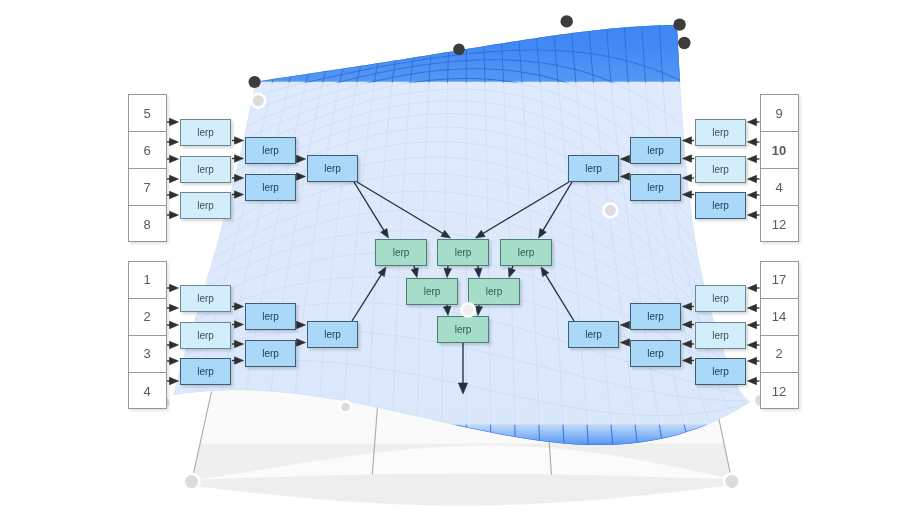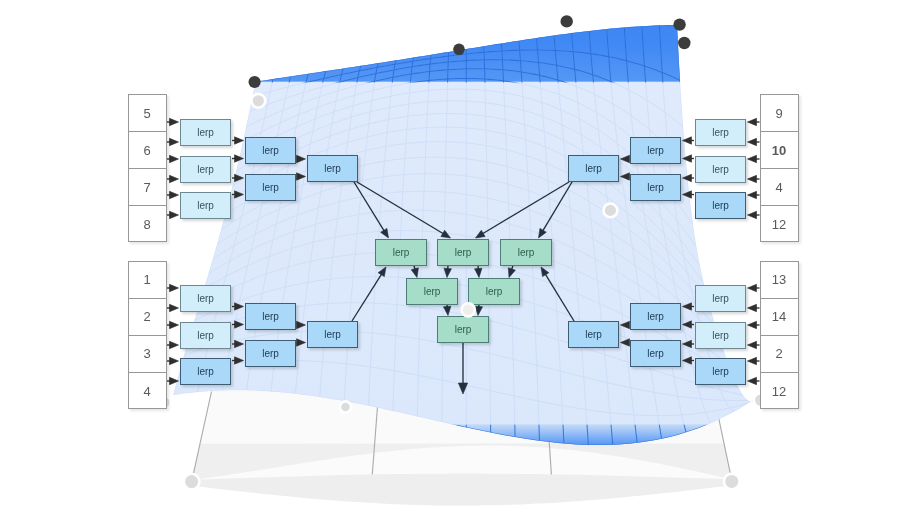--- a/index.html
+++ b/index.html
@@ -413,21 +413,21 @@
         <div class="idx-cell" style="height: 37px;">3</div>
         <div class="idx-cell" style="height: 37px;">4</div>
       </div>
       <div class="idx-col" style="left: 759.5px; top: 94px; width: 39px; height: 148px;">
         <div class="idx-cell" style="height: 37px;">9</div>
         <div class="idx-cell" style="height: 37px; font-weight: bold;">10</div>
         <div class="idx-cell" style="height: 37px;">4</div>
         <div class="idx-cell" style="height: 37px;">12</div>
       </div>
       <div class="idx-col" style="left: 759.5px; top: 260.5px; width: 39px; height: 148px;">
-        <div class="idx-cell" style="height: 37px;">13</div>
+        <div class="idx-cell" style="height: 37px;">17</div>
         <div class="idx-cell" style="height: 37px;">14</div>
         <div class="idx-cell" style="height: 37px;">2</div>
         <div class="idx-cell" style="height: 37px;">12</div>
       </div>
     </div>
   <div id="nodes">
       <div class="node" style="left: 180px; top: 119px; width: 51px; height: 27px; background: rgb(210, 238, 250); border-color: rgb(109, 135, 147); color: rgb(58, 82, 96);">lerp</div>
       <div class="node" style="left: 180px; top: 156px; width: 51px; height: 27px; background: rgb(210, 238, 250); border-color: rgb(109, 135, 147); color: rgb(58, 82, 96);">lerp</div>
       <div class="node" style="left: 180px; top: 192px; width: 51px; height: 27px; background: rgb(210, 238, 250); border-color: rgb(109, 135, 147); color: rgb(58, 82, 96);">lerp</div>
       <div class="node" style="left: 245px; top: 137px; width: 51px; height: 27px; background: rgb(169, 216, 249); border-color: rgb(60, 93, 116); color: rgb(29, 59, 82);">lerp</div>

